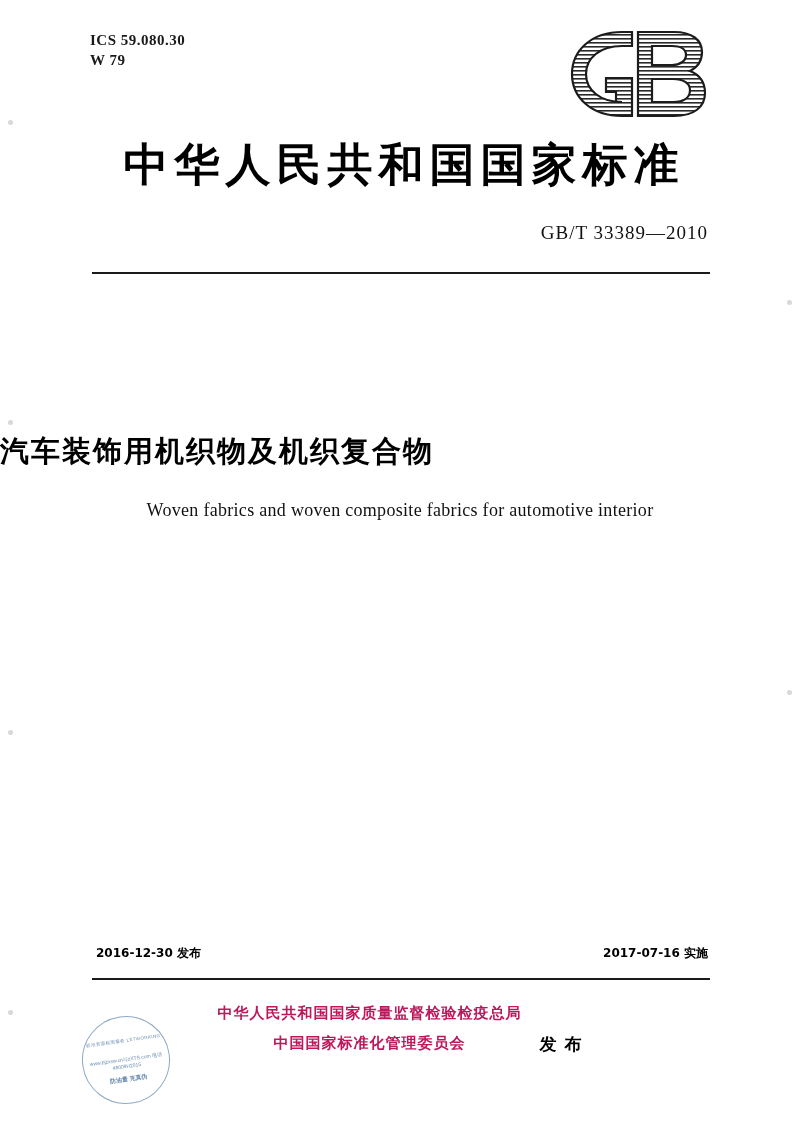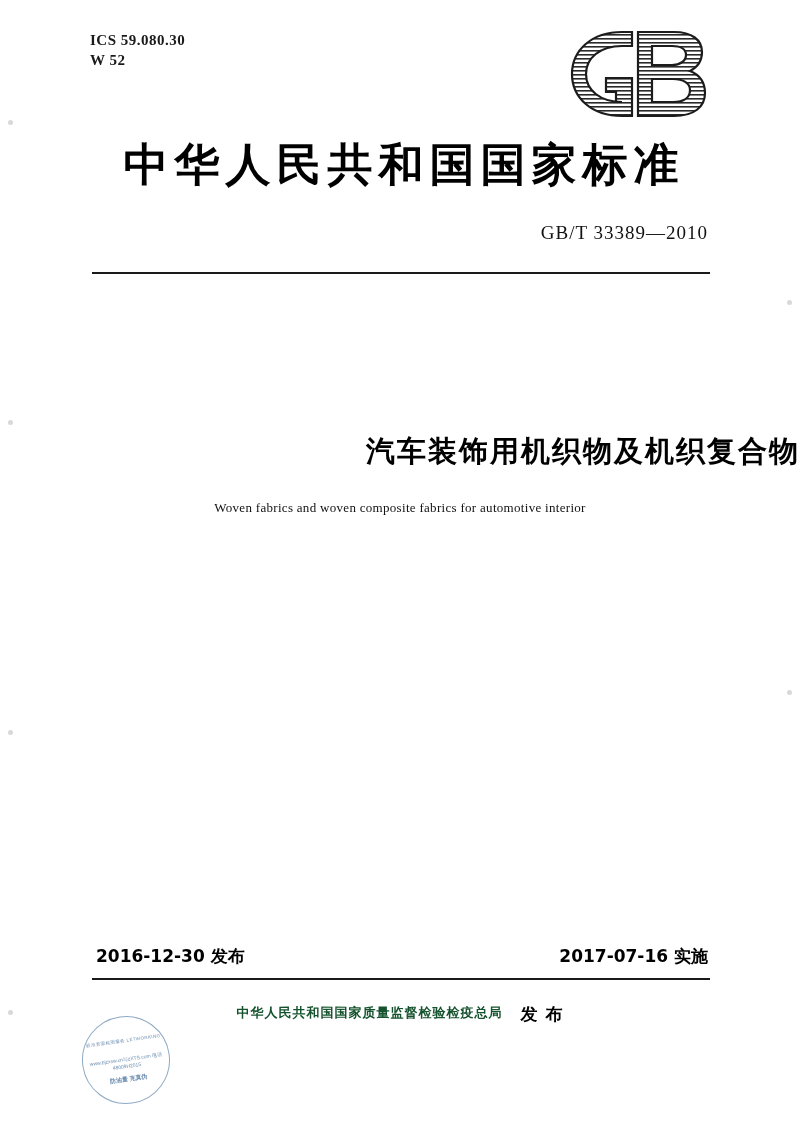--- a/index.html
+++ b/index.html
@@ -82,50 +82,50 @@
     top: 272px;
     height: 2px;
     background: #1a1a1a;
   }
 
   .title-cn {
     position: absolute;
     left: 0;
     right: 0;
     top: 432px;
-    text-align: right;
+    text-align: left;
     font-family: "DejaVu Sans", sans-serif;
     font-weight: bold;
     font-size: 29px;
     letter-spacing: 2px;
     color: #000;
   }
 
   .title-en {
     position: absolute;
     left: 0;
     right: 0;
     top: 500px;
     text-align: center;
     font-family: "Liberation Serif", serif;
-    font-size: 13px;
+    font-size: 18px;
     letter-spacing: 0.3px;
     color: #111;
   }
 
   .date-row {
     position: absolute;
     left: 96px;
     right: 92px;
     top: 945px;
     display: flex;
     justify-content: space-between;
     font-family: "DejaVu Sans", sans-serif;
     font-weight: bold;
-    font-size: 17px;
+    font-size: 12px;
     color: #000;
   }
   .date-row span { white-space: nowrap; }
 
   .rule-bottom {
     position: absolute;
     left: 92px;
     right: 90px;
     top: 978px;
     height: 2px;
@@ -137,24 +137,24 @@
     left: 0;
     right: 0;
     top: 998px;
     text-align: center;
   }
   .issuer-lines {
     display: inline-block;
     text-align: center;
     font-family: "DejaVu Sans", sans-serif;
     font-weight: bold;
-    font-size: 13px;
+    font-size: 15px;
     letter-spacing: 1px;
     line-height: 30px;
-    color: #14532d;
+    color: #be185d;
   }
   .issuer-wrap {
     display: inline-flex;
     align-items: flex-end;
     gap: 18px;
   }
   .issuer-publish {
     font-family: "DejaVu Sans", sans-serif;
     font-weight: bold;
     font-size: 17px;
@@ -194,21 +194,21 @@
 
   <div class="edge-tick" style="left:8px;  top:120px;"></div>
   <div class="edge-tick" style="left:8px;  top:420px;"></div>
   <div class="edge-tick" style="left:8px;  top:730px;"></div>
   <div class="edge-tick" style="left:8px;  top:1010px;"></div>
   <div class="edge-tick" style="right:8px; top:300px;"></div>
   <div class="edge-tick" style="right:8px; top:690px;"></div>
 
   <div class="ics-block">
     <div>ICS 59.080.30</div>
-    <div>W 52</div>
+    <div>W 79</div>
   </div>
 
   <div class="gb-logo">
     <svg viewBox="0 0 150 96" width="150" height="96" xmlns="http://www.w3.org/2000/svg">
       <defs>
         <pattern id="hatch" width="4" height="4" patternUnits="userSpaceOnUse" patternTransform="rotate(0)">
           <rect width="4" height="4" fill="#ffffff"></rect>
           <rect width="4" height="1.6" fill="#2a2a2a"></rect>
         </pattern>
       </defs>
@@ -234,20 +234,21 @@
     <span>2016-12-30 发布</span>
     <span>2017-07-16 实施</span>
   </div>
 
   <div class="rule-bottom"></div>
 
   <div class="issuer">
     <span class="issuer-wrap">
       <span class="issuer-lines">
         <div>中华人民共和国国家质量监督检验检疫总局</div>
+        <div>中国国家标准化管理委员会</div>
       </span>
       <span class="issuer-publish">发 布</span>
     </span>
   </div>
 
   <div class="stamp">
     <div class="s-arc">标准资源检测服务 LETWORKING</div>
     <div class="s-mid">www.bjzxsw.cn与zXTS.com
 电话48009H2015</div>
     <div class="s-bot">防油量 克真伪</div>

